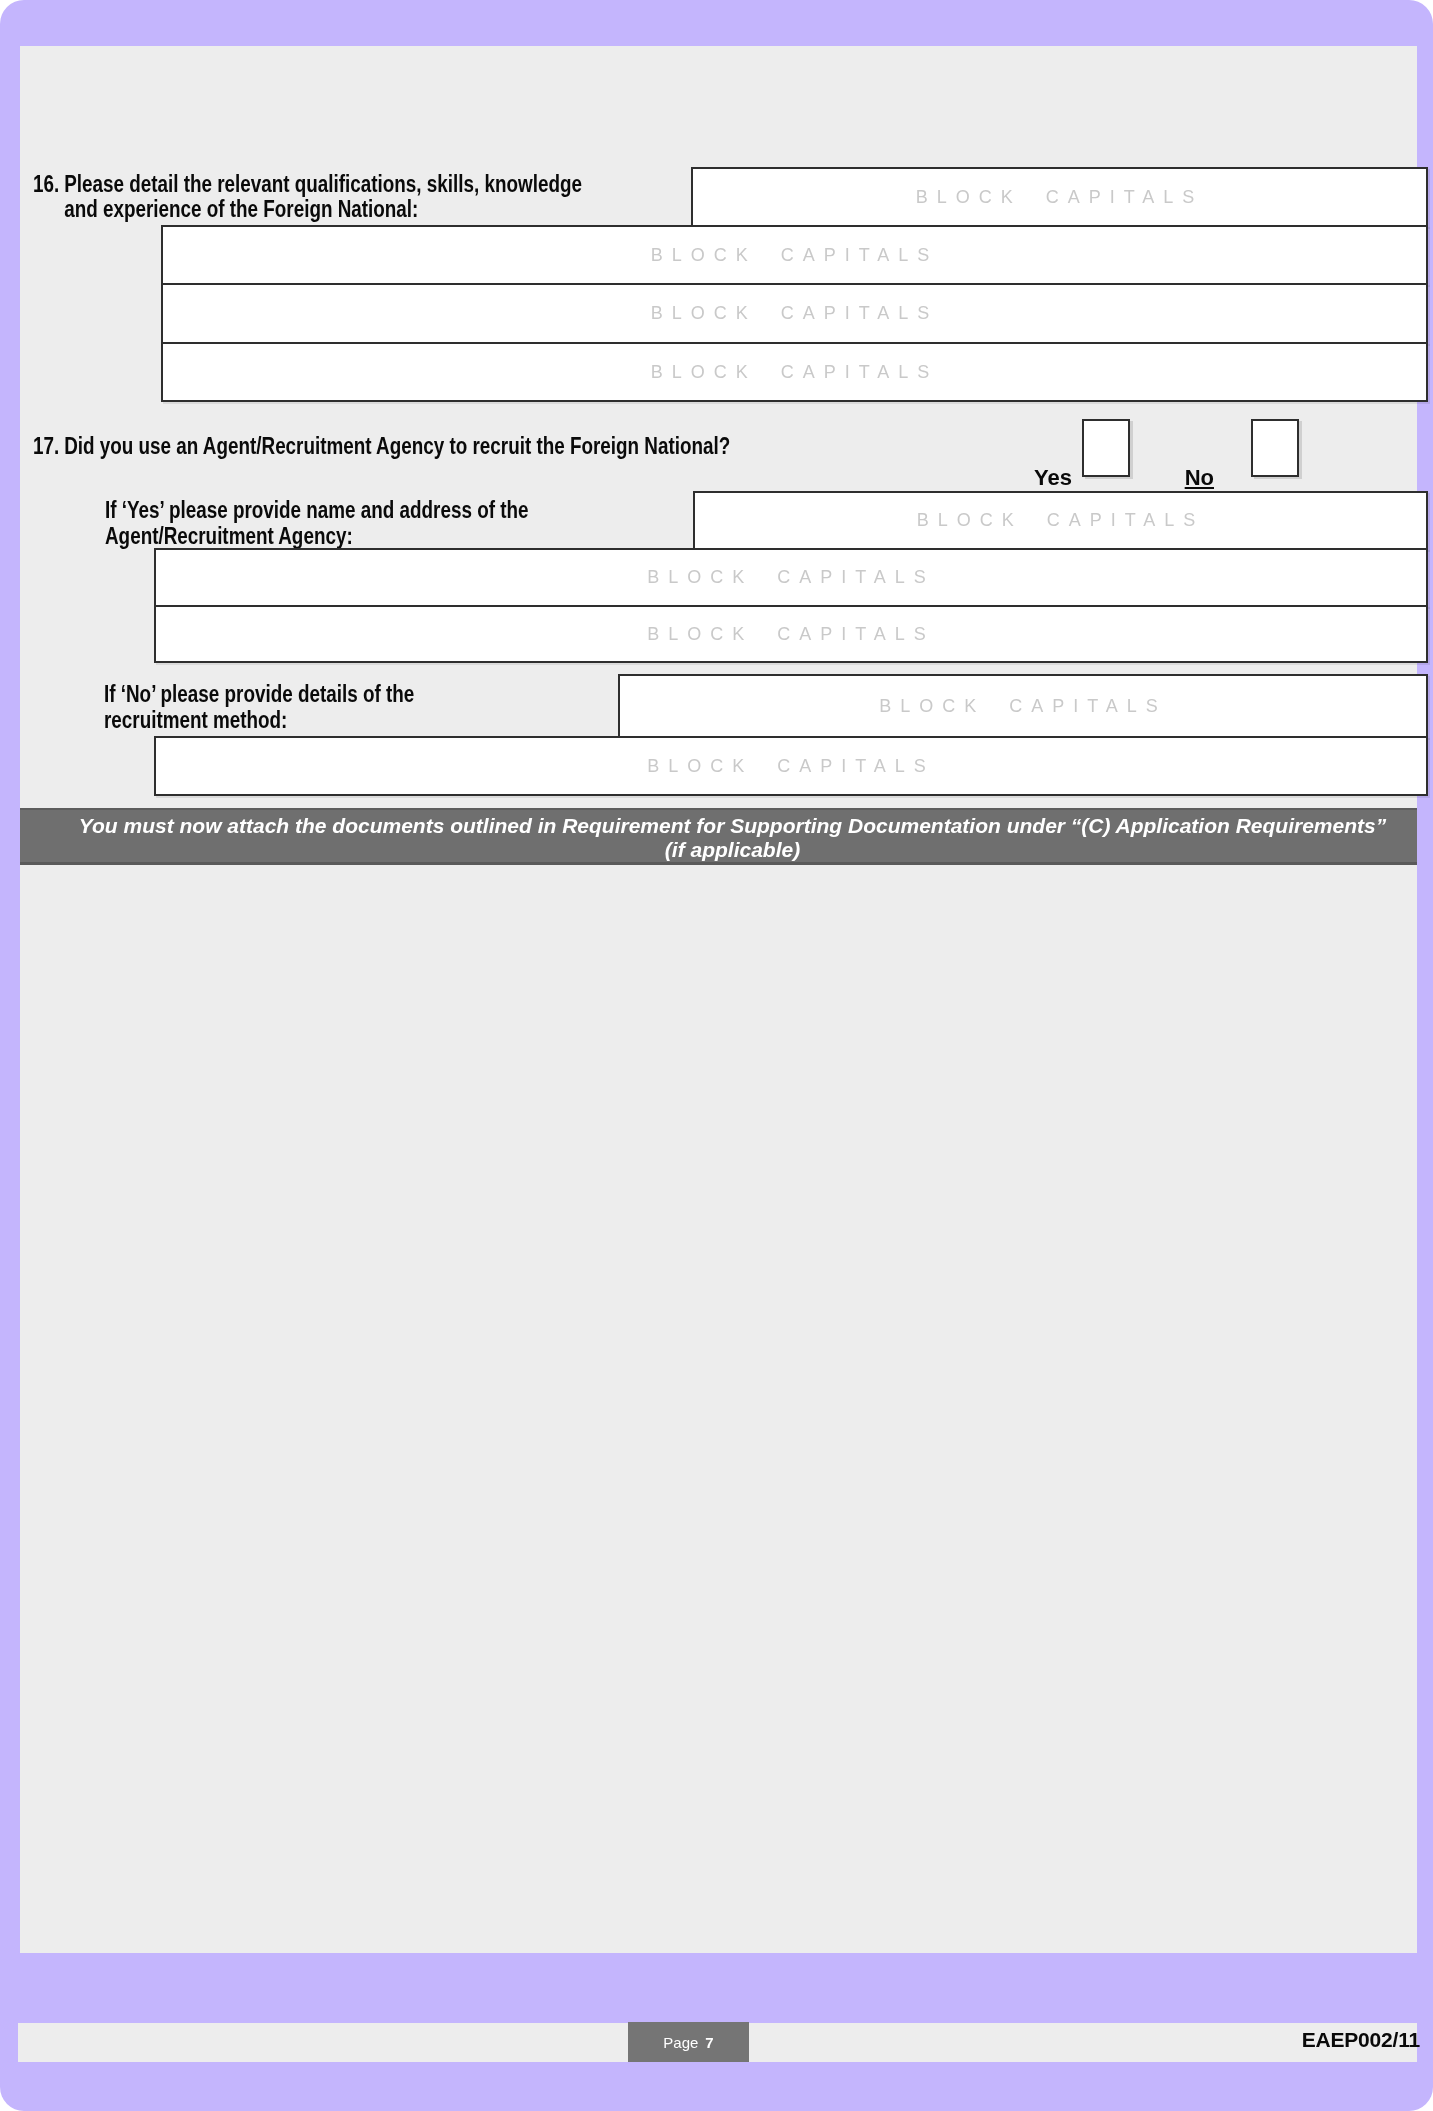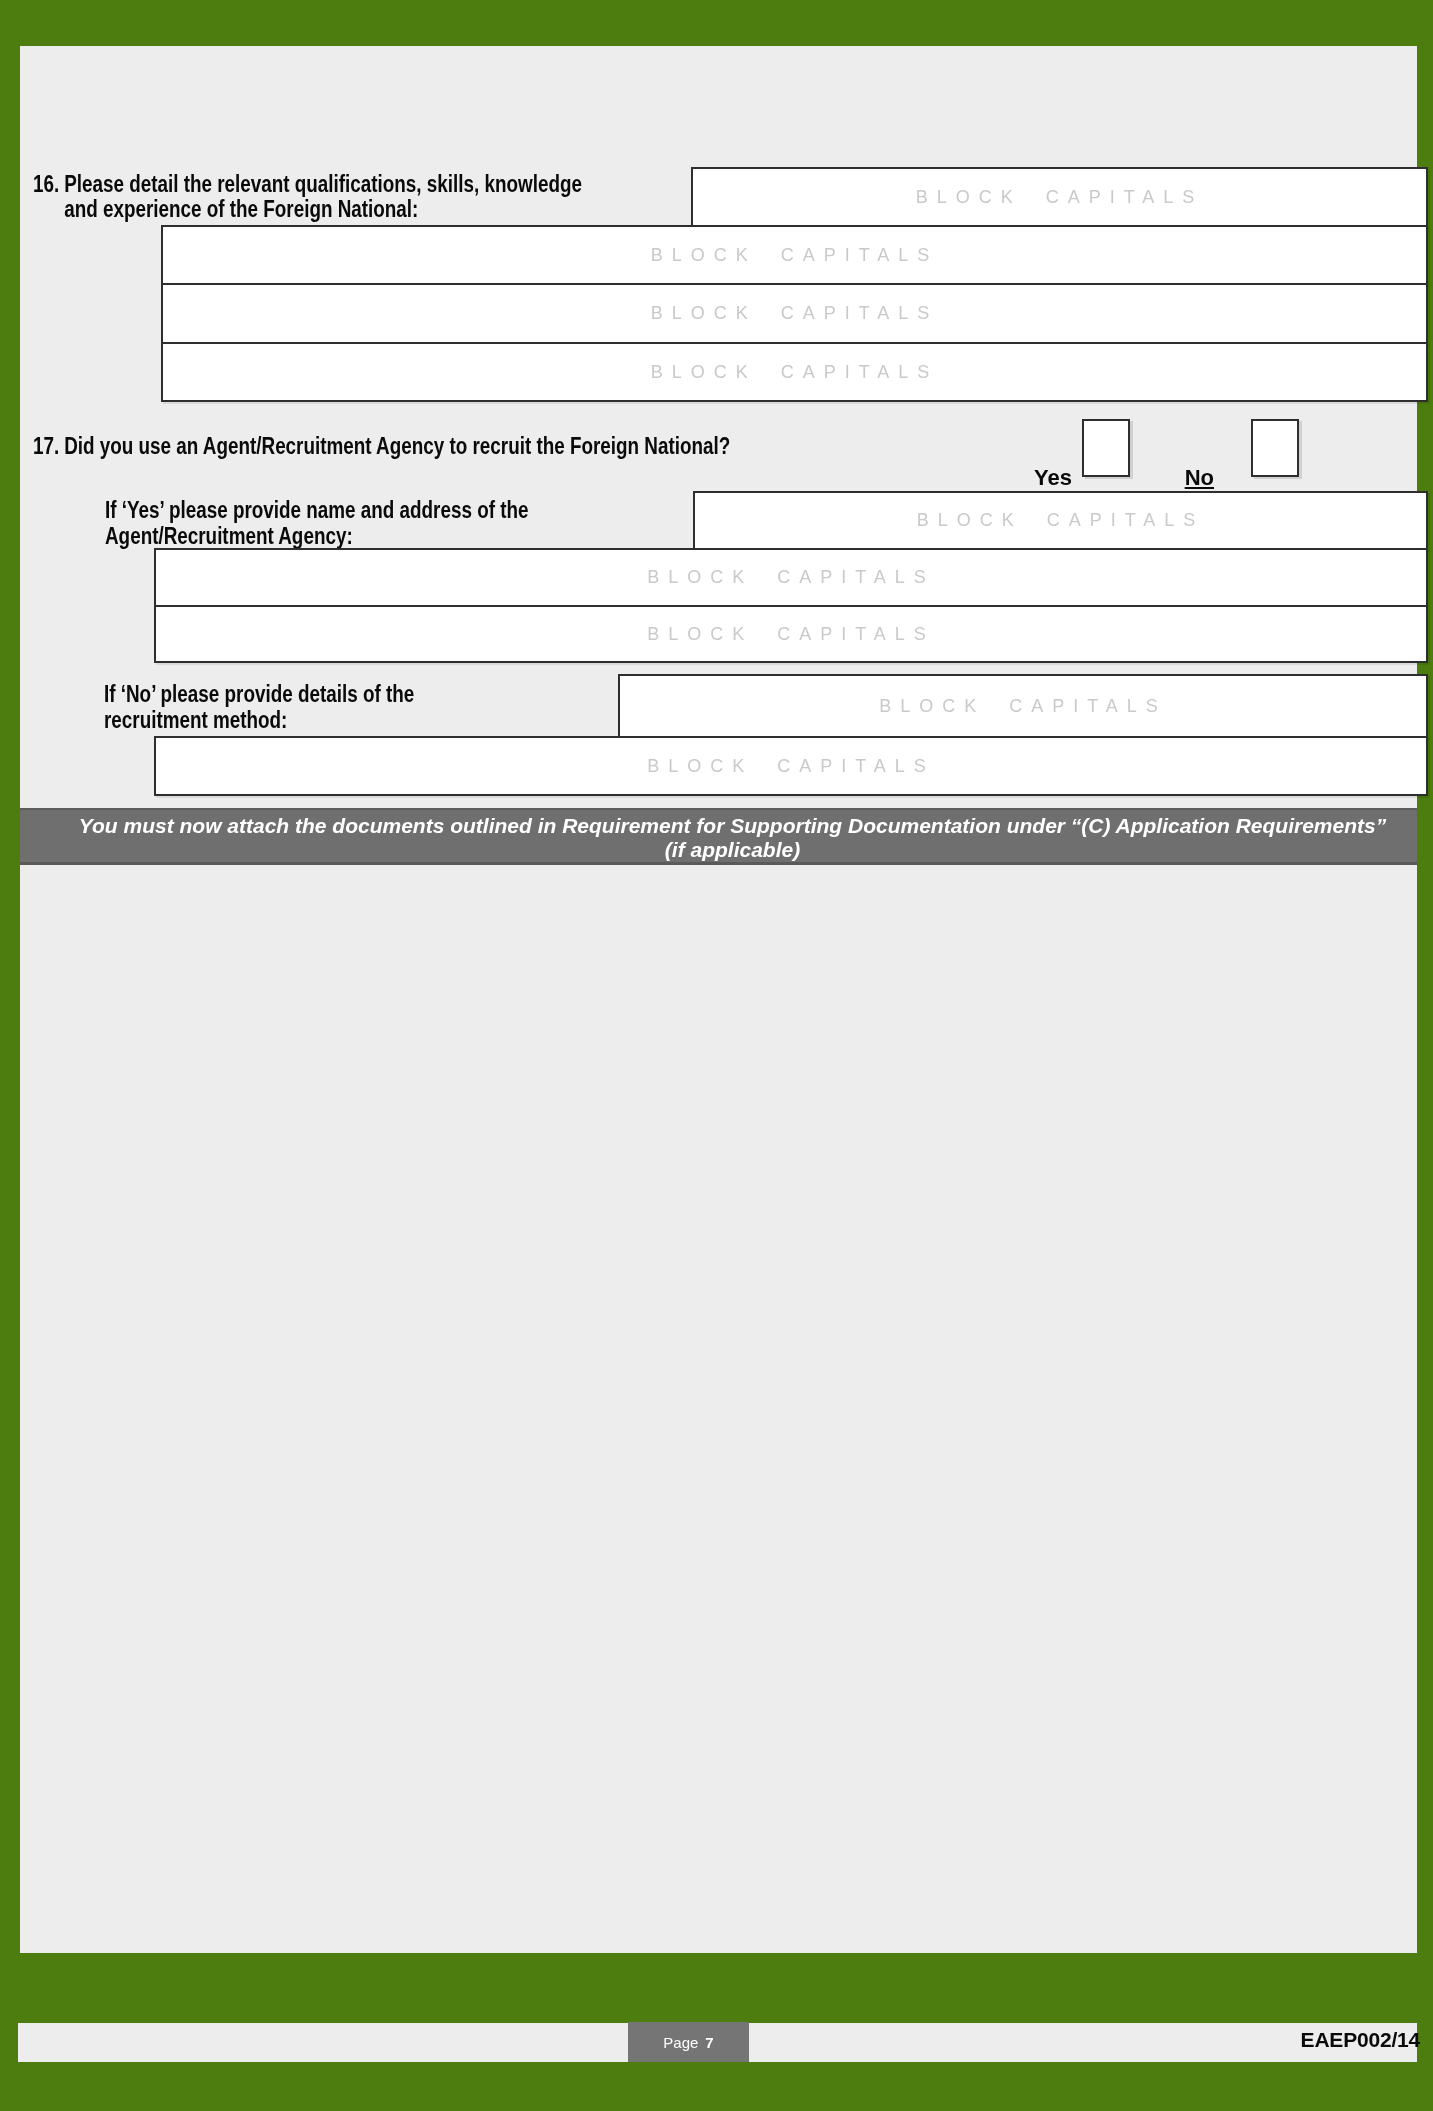--- a/index.html
+++ b/index.html
@@ -1,21 +1,22 @@
 <!DOCTYPE html>
 <html><head>
 <meta charset="utf-8">
 <style>
   html,body{margin:0;padding:0;background:#ffffff;}
   #canvas{
     position:relative;
     width:1433px;height:2111px;
-    background:#4d7c0f;
+    background:#c4b5fd;
     font-family:"Liberation Sans", sans-serif;
     overflow:hidden;
+    border-radius:24px;
   }
   .page-bg{
     position:absolute;left:20px;top:46px;width:1397px;height:1907px;
     background:#ededed;
   }
   
   .qlabel{
     position:absolute;display:flex;
     font-weight:bold;font-size:23px;line-height:25px;color:#0a0a0a;
     transform:scaleX(0.82);transform-origin:0 0;
@@ -119,15 +120,15 @@
   <div class="banner">
     <span>You must now attach the documents outlined in Requirement for Supporting Documentation under “(C) Application Requirements”</span>
     <span>(if applicable)</span>
   </div>
 
   <div class="footer-strip"></div>
   <div class="page-box">
     <span>Page</span>
     <span class="pg-num">7</span>
   </div>
-  <span class="form-code">EAEP002/14</span>
+  <span class="form-code">EAEP002/11</span>
 
 </div>
 
 </body></html>

